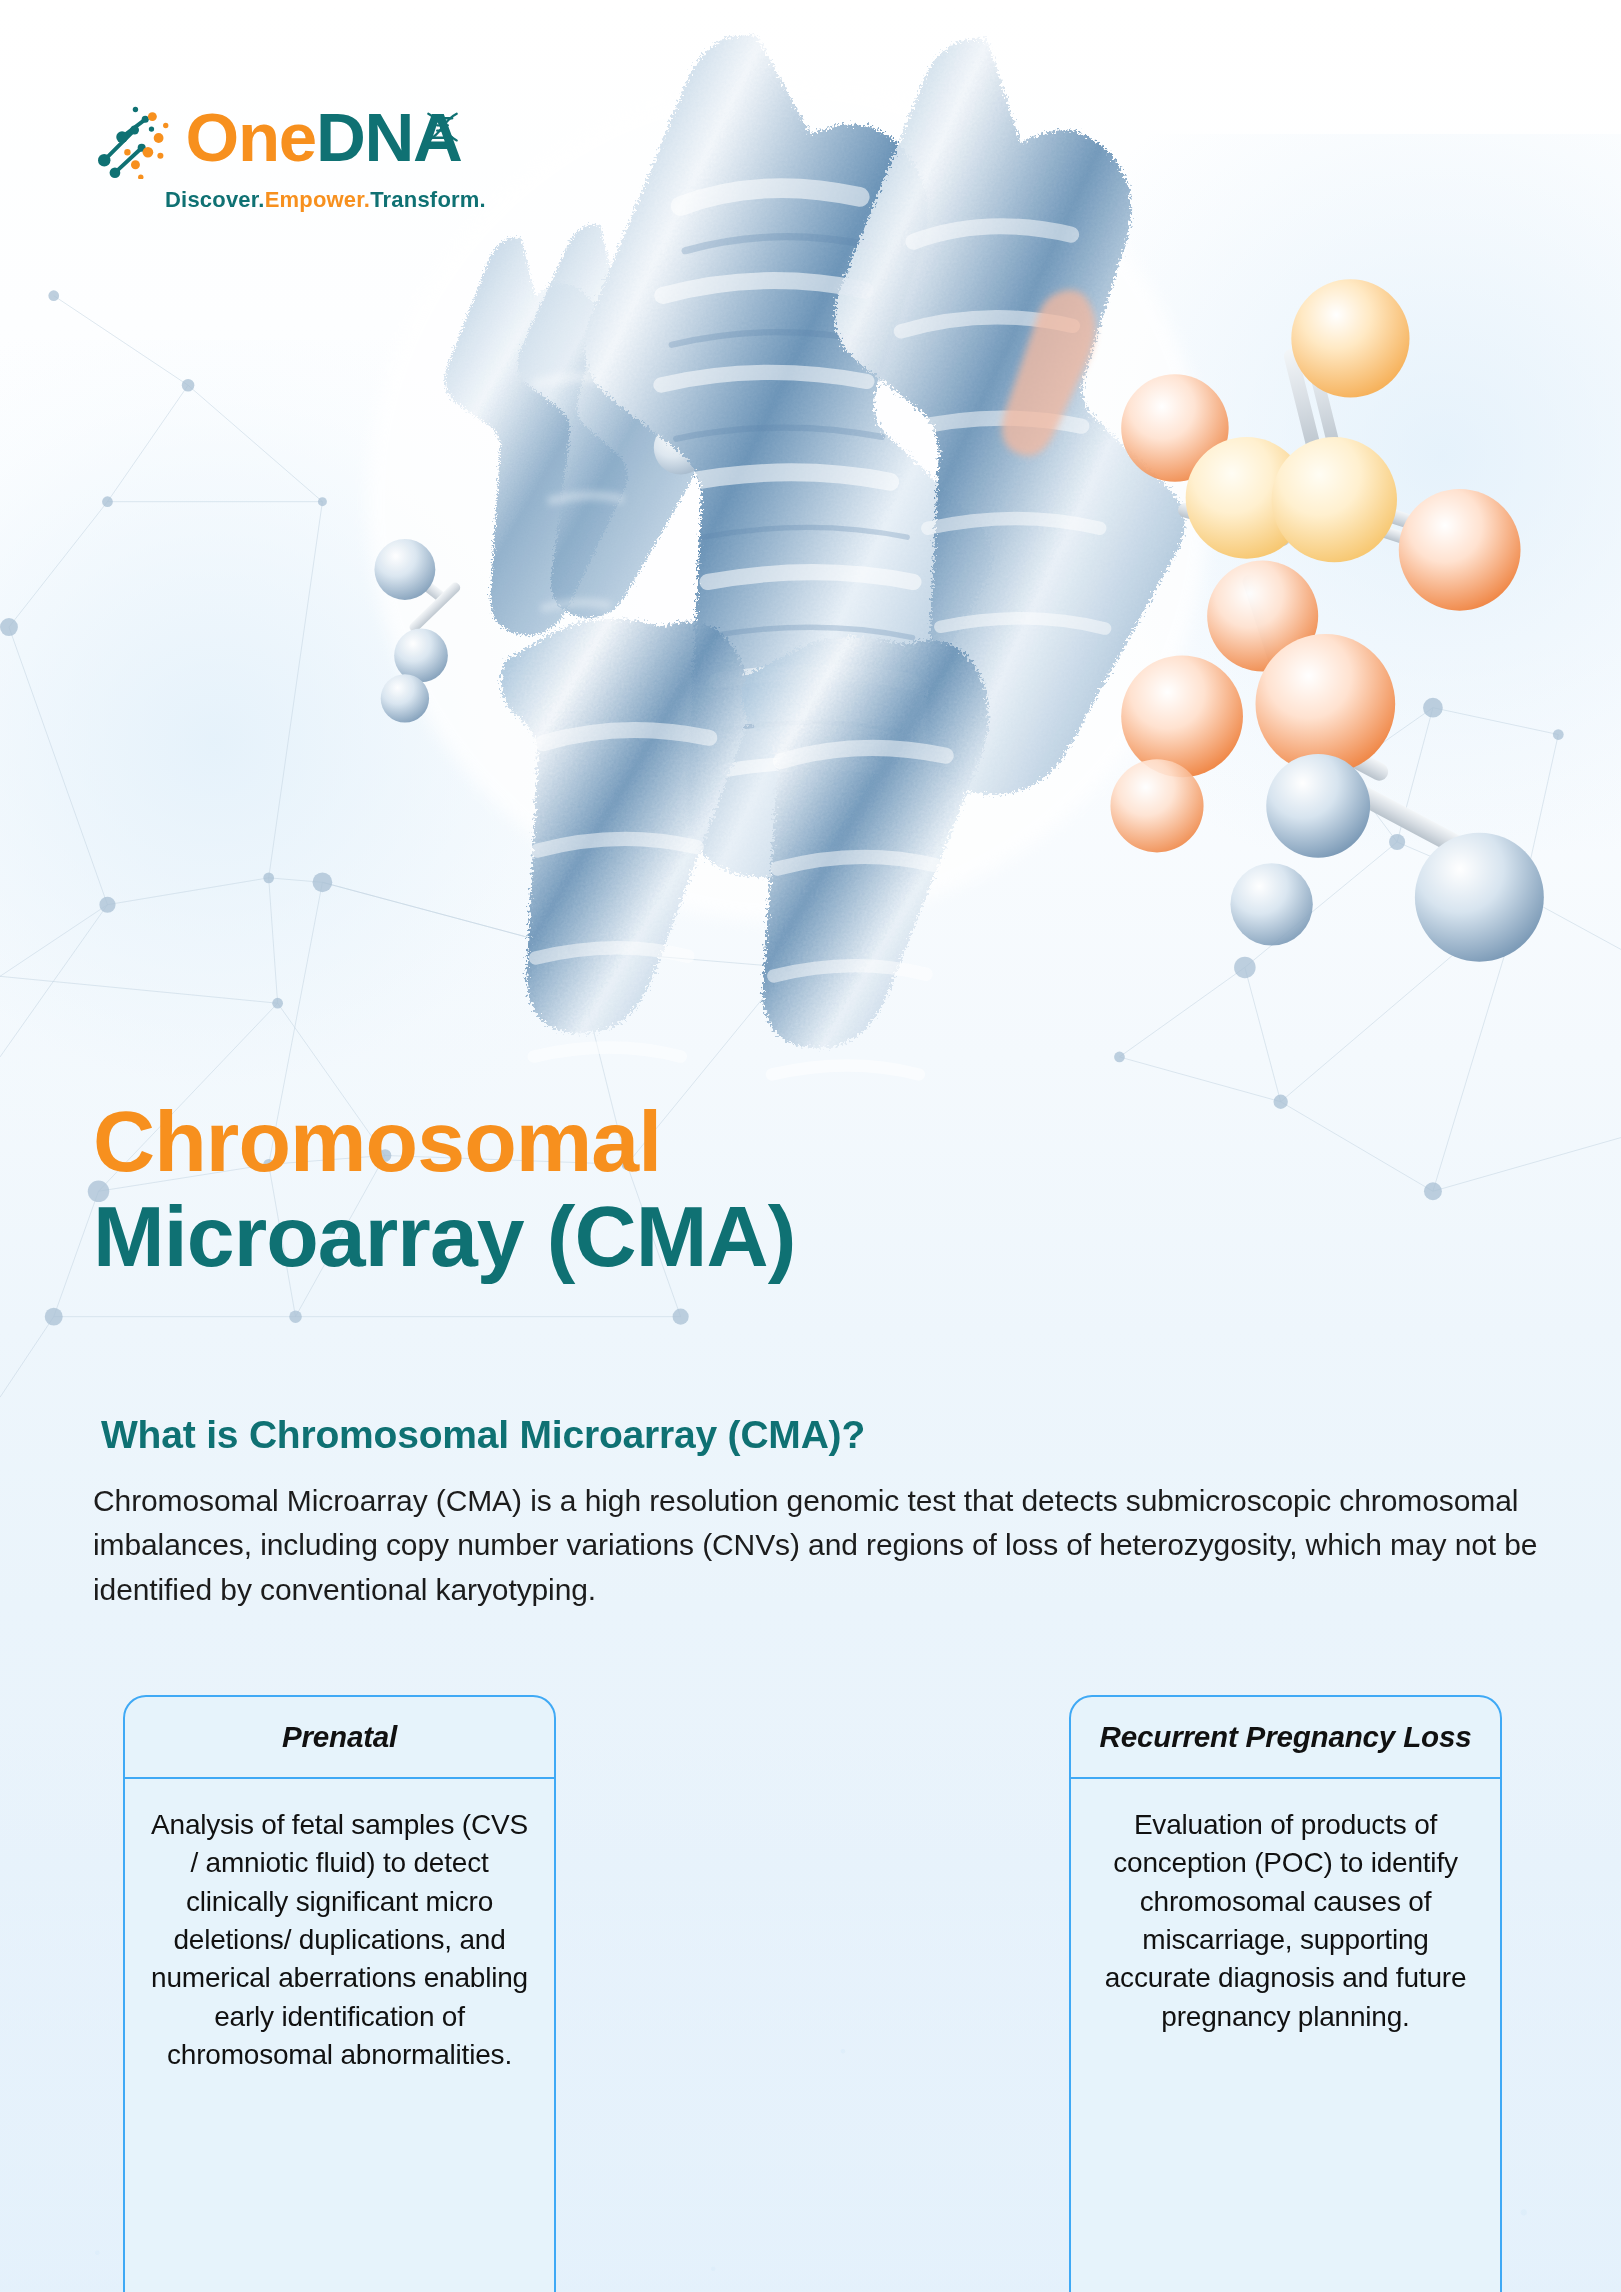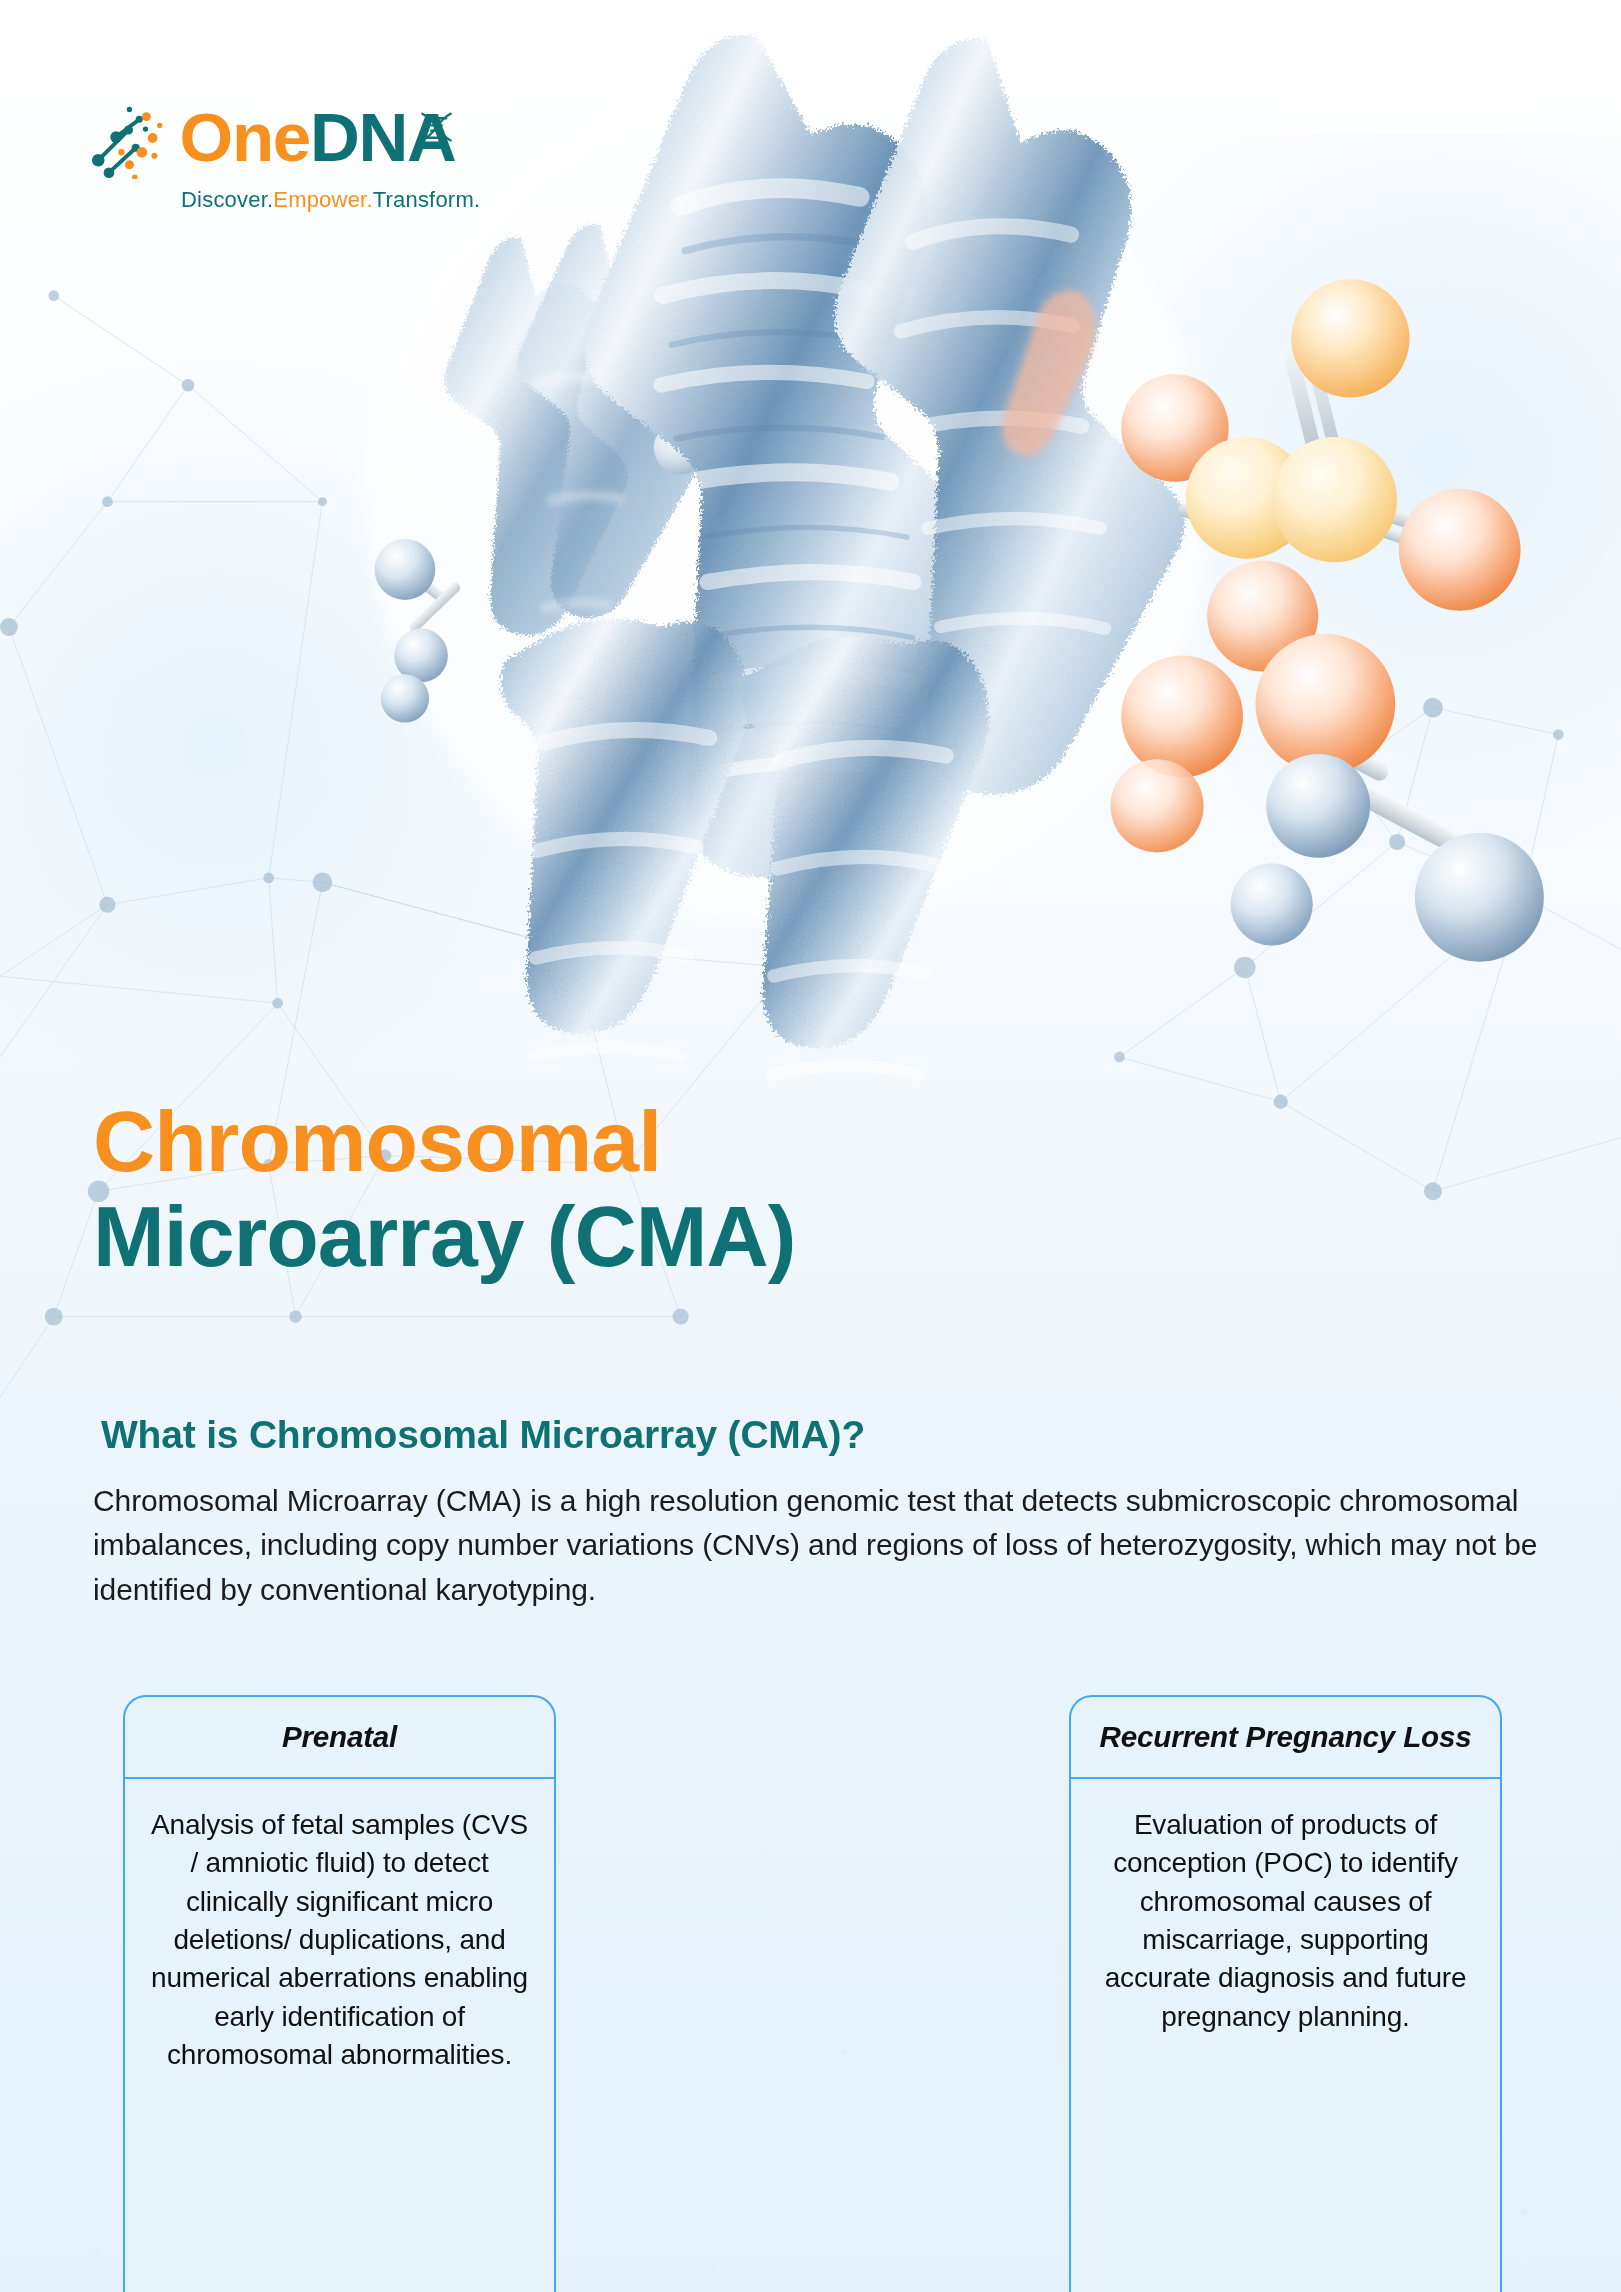--- a/index.html
+++ b/index.html
@@ -55,35 +55,35 @@
       radial-gradient(circle at 44% 97%, rgba(176,214,240,.22) 0 1.8px, transparent 2.7px);
     background-size:100% 100%;
   }
 
   
   .chromo-svg { position:absolute; left:0; top:0; width:1621px; height:1164px; }
   .net-svg    { position:absolute; left:0; top:0; width:1621px; height:2293px; }
 
   
   #logo {
-    position:absolute; left:90px; top:97px;
+    position:absolute; left:96px; top:97px;
     display:flex; flex-direction:column; align-items:flex-start;
   }
   .logo-row { display:flex; align-items:center; }
   .logo-mark { width:86px; height:82px; flex:none; margin-right:3.6px; }
   .logo-word {
     font-size:69px; font-weight:bold; letter-spacing:-1.3px; line-height:.92;
     display:flex; align-items:baseline;
   }
   .logo-one { color:#F7901E; }
   .logo-dna { color:#0F7173; position:relative; }
   .logo-helix { width:39px; height:36px; margin-left:-38px; margin-bottom:19.7px; }
   .logo-tagline {
-    margin-top:8px; margin-left:91px;
-    font-size:22px; font-weight:normal; letter-spacing:0.2px;
+    margin-top:8px; margin-left:69px;
+    font-size:22px; font-weight:bold; letter-spacing:0.2px;
   }
   .tg-teal { color:#0F7173; }
   .tg-orange { color:#F7901E; }
 
   
   #headline {
     position:absolute; left:93px; top:1094px; width:1254px;
     font-size:86px; font-weight:bold; line-height:1.10; letter-spacing:-0.9px;
   }
   .hl-line1 { color:#F7901E; display:block; }

